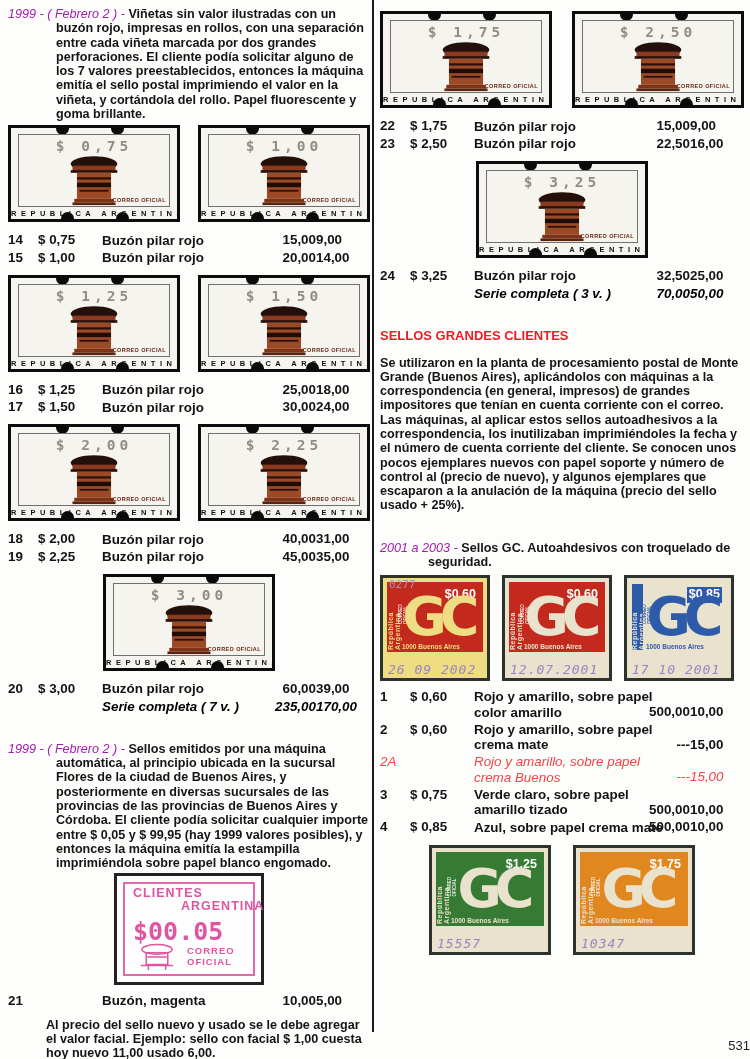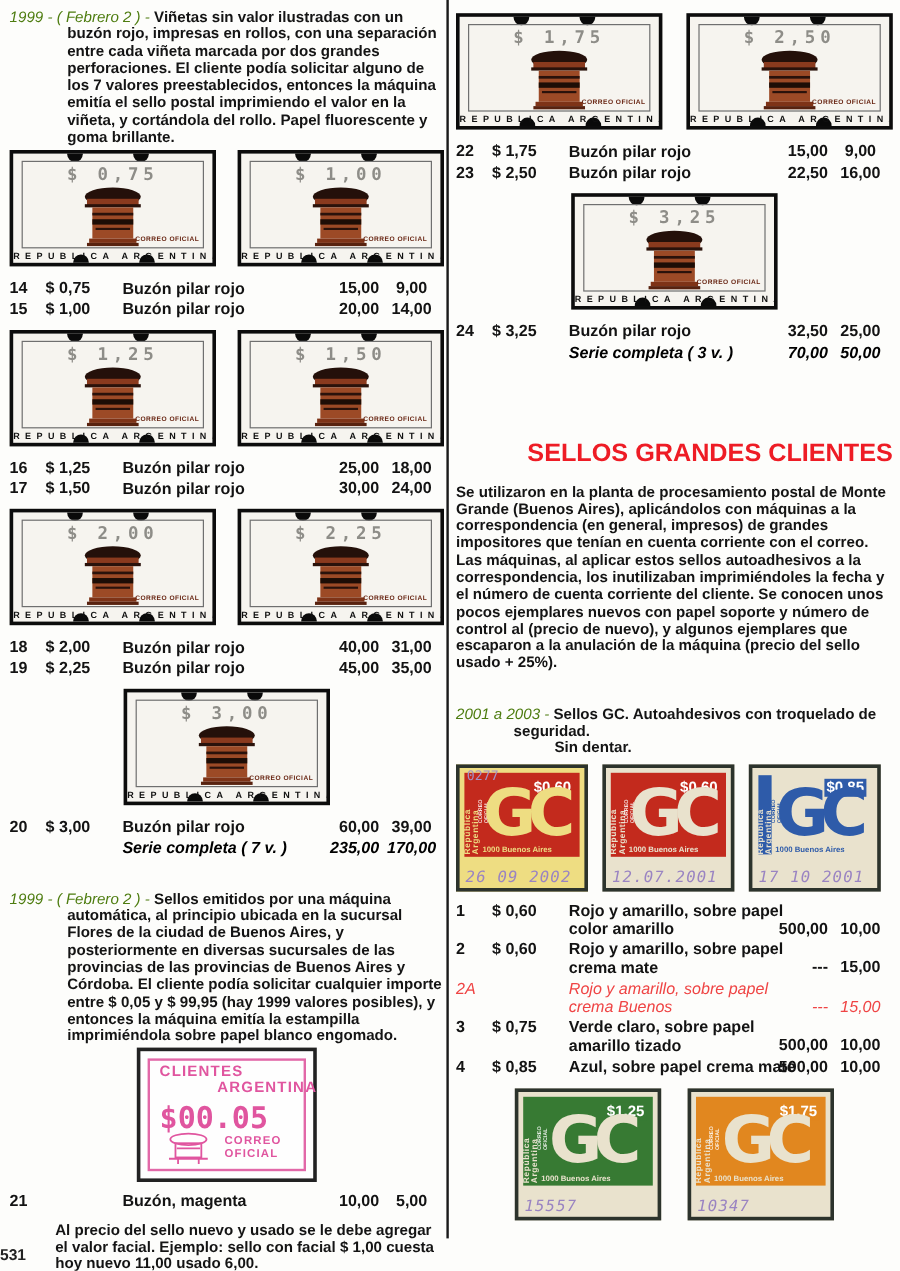--- a/index.html
+++ b/index.html
@@ -7,40 +7,40 @@
     font-family:"Liberation Sans",sans-serif;color:#151515}
   .page{position:relative;width:750px;height:1059px}
   .divider{position:absolute;left:372px;top:0;width:2px;height:1032px;background:#1a1a1a}
   .col{position:absolute;top:7px}
   .col-left{left:8px;width:362px}
   .col-right{left:380px;width:364px}
 
   
   .para{font-size:12.6px;line-height:14.3px;font-weight:bold;color:#141414}
   .hang{padding-left:48px;text-indent:-48px}
-  .pfx{font-style:italic;font-weight:400;color:#4d7c0f}
+  .pfx{font-style:italic;font-weight:400;color:#a21caf}
   .mt{margin-top:27px}
   .note{margin:8px 0 4px 38px;font-weight:bold}
   .gcp .line2{display:block;margin-left:34px;text-indent:0}
-  .sgc-title{font-size:21px;font-weight:bold;color:#ee1c25;text-align:right;
-    margin:64px 0 13px}
+  .sgc-title{font-size:13px;font-weight:bold;color:#ee1c25;text-align:left;
+    margin:26px 0 13px}
   .sgc-body{margin-bottom:28px}
   .gc-intro{margin-bottom:4px}
 
   
   .rows{margin:7px 0 9px}
   .cat-row{display:flex;align-items:flex-end;font-size:13.4px;font-weight:bold;
     line-height:16px;color:#131313;margin-bottom:1.5px}
   .c-num{width:30px;align-self:flex-start}
   .c-val{width:64px;align-self:flex-start;white-space:nowrap}
   .c-desc{flex:1;min-width:0}
   .d1,.d2{display:block;white-space:nowrap;line-height:15.5px}
   .d2:empty{display:none}
   .c-p1{width:60px;text-align:right}
-  .c-p2{width:54px;text-align:center}
+  .c-p2{width:54px;text-align:left}
   .serie{color:#000000;font-style:italic;margin-top:2px}
   .it{font-weight:400;font-style:italic;color:#ef4444}
 
   
   .stamp-row{display:flex;justify-content:space-between;margin:4px 0 10px}
   .stamp-row.center{justify-content:center}
   .atm{width:172px;height:97px;background:#f6f4ef;border:3px solid #0c0c0c;
     position:relative;overflow:hidden;flex:none}
   .perf{position:absolute;width:13px;height:13px;background:#0a0a0a;border-radius:50%}
   .pt1{top:-6px;left:27%}.pt2{top:-6px;left:60%}
@@ -94,22 +94,22 @@
     padding-right:7px}
   .solid .gc-letters{color:var(--ink)}
   .gc-city{position:absolute;left:15px;bottom:2px;font-size:6.5px;font-weight:bold;color:var(--paper)}
   .solid .gc-city{color:var(--ink)}
   .gc-cancel{position:absolute;left:5px;bottom:1px;font-family:"DejaVu Sans Mono",monospace;
     font-size:13px;color:#9a84c2;letter-spacing:1px;font-style:italic;z-index:3}
   .gc-cancel-top{position:absolute;top:0;left:6px;font-family:"DejaVu Sans Mono",monospace;
     font-size:11px;color:#a492c6;z-index:3}
   .gc-cancel:empty,.gc-cancel-top:empty{display:none}
 
-  .page-num{position:absolute;left:0;right:0;bottom:6px;text-align:left;
-    font-size:13px;font-weight:700;color:#222}
+  .page-num{position:absolute;left:0;right:0;bottom:6px;text-align:right;
+    font-size:13px;font-weight:400;color:#222}
 </style>
 </head>
 <body>
 
 <div class="page">
   <div class="divider"></div>
 
   <div class="col col-left">
     <p class="para hang">
       <span class="pfx">1999 - ( Febrero 2 ) - </span><span>Viñetas sin valor ilustradas con un buzón rojo, impresas en rollos, con una separación entre cada viñeta marcada por dos grandes perforaciones. El cliente podía solicitar alguno de los 7 valores preestablecidos, entonces la máquina emitía el sello postal imprimiendo el valor en la viñeta, y cortándola del rollo. Papel fluorescente y goma brillante.</span>
@@ -523,21 +523,20 @@
     <span class="c-p1">70,00</span>
     <span class="c-p2">50,00</span>
   </div>
       </div>
 
     <h2 class="sgc-title">SELLOS GRANDES CLIENTES</h2>
     <p class="para sgc-body">Se utilizaron en la planta de procesamiento postal de Monte Grande (Buenos Aires), aplicándolos con máquinas a la correspondencia (en general, impresos) de grandes impositores que tenían en cuenta corriente con el correo. Las máquinas, al aplicar estos sellos autoadhesivos a la correspondencia, los inutilizaban imprimiéndoles la fecha y el número de cuenta corriente del cliente. Se conocen unos pocos ejemplares nuevos con papel soporte y número de control al (precio de nuevo), y algunos ejemplares que escaparon a la anulación de la máquina (precio del sello usado + 25%).</p>
 
     <p class="para hang gcp gc-intro">
       <span class="pfx">2001 a 2003 - </span><span>Sellos GC. Autoahdesivos con troquelado de seguridad.</span>
-      <span class="line2">Sin dentar.</span>
     </p>
 
     <div class="gc-row">
         <div class="gc paper-amarillo ink-rojo">
     <div class="gc-cancel-top">0277</div>
     <div class="gc-block">
       <div class="gc-side">República Argentina</div>
       <div class="gc-side2">CORREO OFICIAL</div>
       <div class="gc-valchip">$0,60</div>
       <div class="gc-letters">GC</div>

